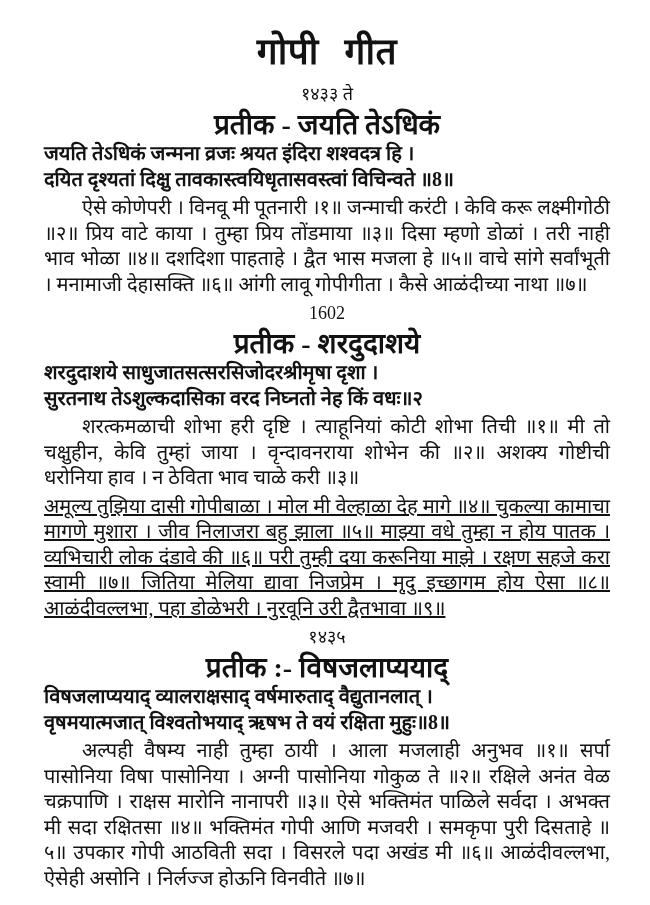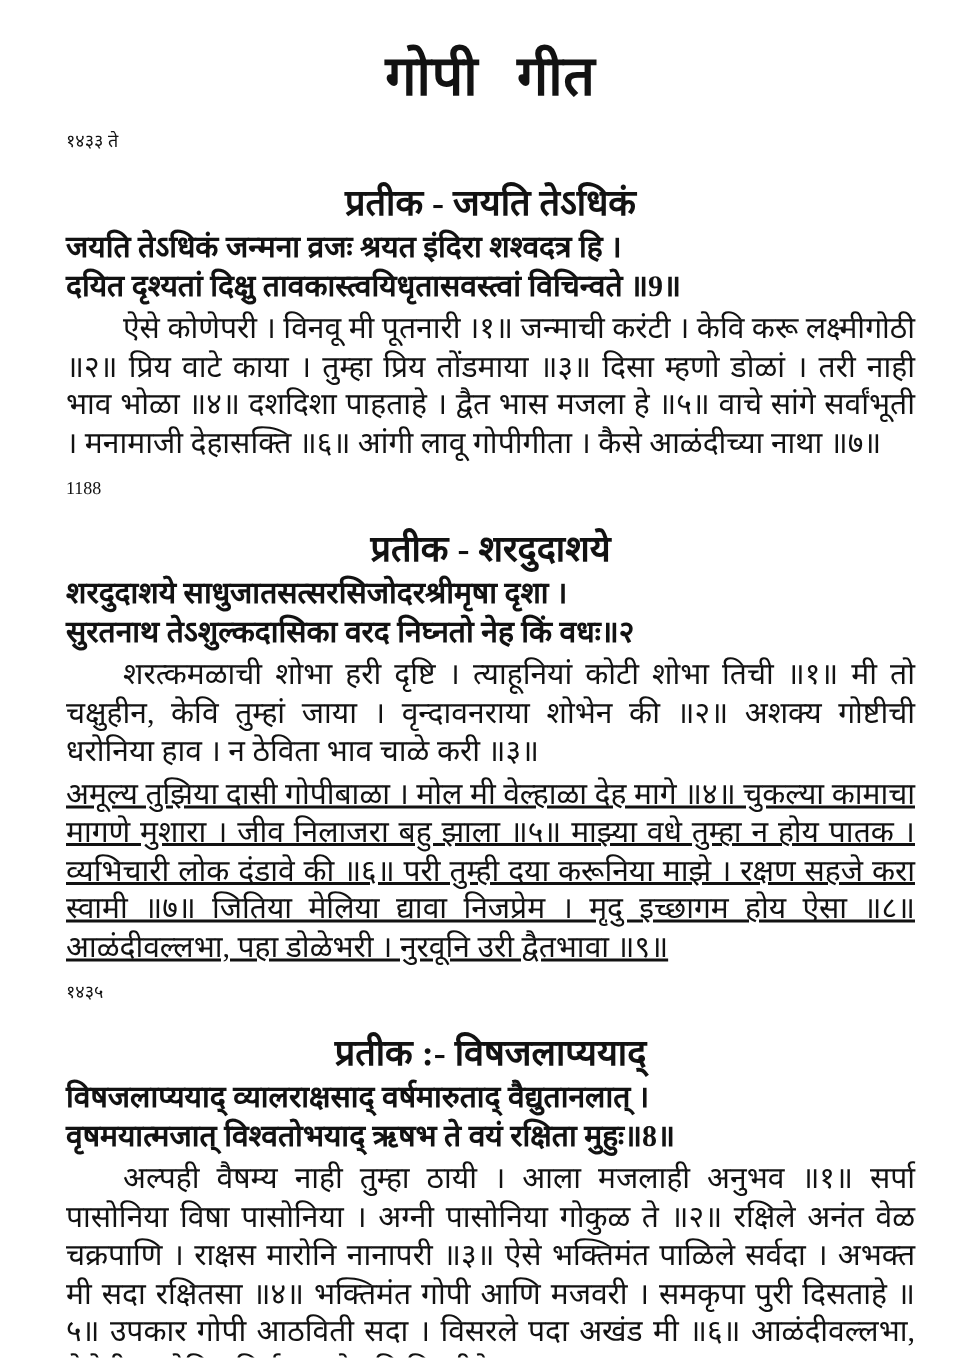--- a/index.html
+++ b/index.html
@@ -23,32 +23,32 @@
   .title {
     margin: 0 0 8px 0;
     text-align: center;
     font-size: 37px;
     font-weight: bold;
     word-spacing: 16px;
     letter-spacing: 0.5px;
     line-height: 1.2;
   }
   .number {
-    text-align: left;
-    font-size: 12px;
+    text-align: center;
+    font-size: 18px;
     font-weight: normal;
     line-height: 24px;
     margin: 4px 0 0 0;
   }
   .heading {
     text-align: center;
-    font-size: 24px;
+    font-size: 28px;
     font-weight: bold;
     line-height: 25px;
-    margin: 18px 0 2px 0;
+    margin: 6px 0 2px 0;
   }
   .verse {
     margin: 3px 0 3px 0;
   }
   .verse-line {
     font-size: 20px;
     font-weight: bold;
     line-height: 26px;
     text-align: left;
     white-space: nowrap;
@@ -78,29 +78,29 @@
 <body style="background: rgb(255, 255, 255); color: rgb(18, 18, 18);">
 
 <div class="page">
   <h1 class="title">गोपी गीत</h1>
   <div id="sections">
   <section class="section">
     <div class="number">१४३३ ते</div>
     <div class="heading">प्रतीक - जयति तेऽधिकं</div>
     <div class="verse">
           <div class="verse-line">जयति तेऽधिकं जन्मना व्रजः श्रयत इंदिरा शश्वदत्र हि ।</div>
-          <div class="verse-line">दयित दृश्यतां दिक्षु तावकास्त्वयिधृतासवस्त्वां विचिन्वते ॥9॥</div>
+          <div class="verse-line">दयित दृश्यतां दिक्षु तावकास्त्वयिधृतासवस्त्वां विचिन्वते ॥8॥</div>
         </div>
     <div class="prose">
           <p class="prose-para indent">ऐसे कोणेपरी । विनवू मी पूतनारी ।१॥ जन्माची करंटी । केवि करू लक्ष्मीगोठी ॥२॥ प्रिय वाटे काया । तुम्हा प्रिय तोंडमाया ॥३॥ दिसा म्हणो डोळां । तरी नाही भाव भोळा ॥४॥ दशदिशा पाहताहे । द्वैत भास मजला हे ॥५॥ वाचे सांगे सर्वांभूती । मनामाजी देहासक्ति ॥६॥ आंगी लावू गोपीगीता । कैसे आळंदीच्या नाथा ॥७॥</p>
         </div>
   </section>
 
   <section class="section">
-    <div class="number">1188</div>
+    <div class="number">1602</div>
     <div class="heading">प्रतीक - शरदुदाशये</div>
     <div class="verse">
           <div class="verse-line">शरदुदाशये साधुजातसत्सरसिजोदरश्रीमृषा दृशा ।</div>
           <div class="verse-line">सुरतनाथ तेऽशुल्कदासिका वरद निघ्नतो नेह किं वधः॥२</div>
         </div>
     <div class="prose">
           <p class="prose-para indent">शरत्कमळाची शोभा हरी दृष्टि । त्याहूनियां कोटी शोभा तिची ॥१॥ मी तो चक्षुहीन, केवि तुम्हां जाया । वृन्दावनराया शोभेन की ॥२॥ अशक्य गोष्टीची धरोनिया हाव । न ठेविता भाव चाळे करी ॥३॥</p>
           <p class="prose-para">अमूल्य तुझिया दासी गोपीबाळा । मोल मी वेल्हाळा देह मागे ॥४॥ चुकल्या कामाचा मागणे मुशारा । जीव निलाजरा बहु झाला ॥५॥ माझ्या वधे तुम्हा न होय पातक । व्यभिचारी लोक दंडावे की ॥६॥ परी तुम्ही दया करूनिया माझे । रक्षण सहजे करा स्वामी ॥७॥ जितिया मेलिया द्यावा निजप्रेम । मृदु इच्छागम होय ऐसा ॥८॥ आळंदीवल्लभा, पहा डोळेभरी । नुरवूनि उरी द्वैतभावा ॥९॥</p>
         </div>
   </section>

